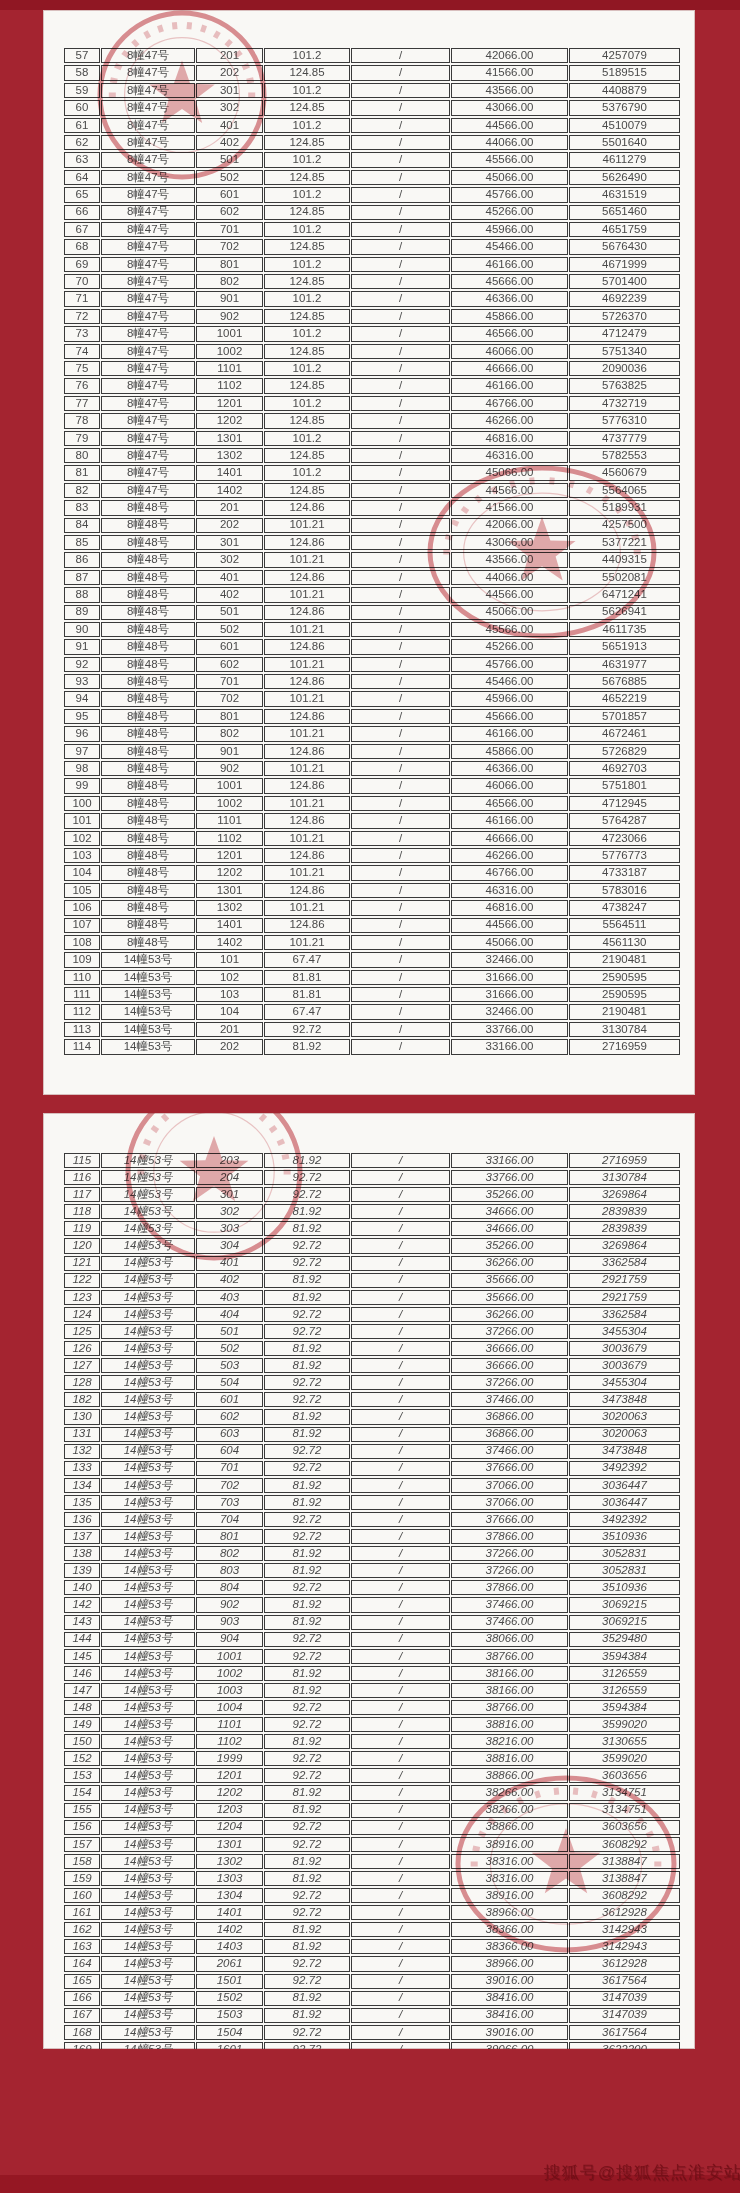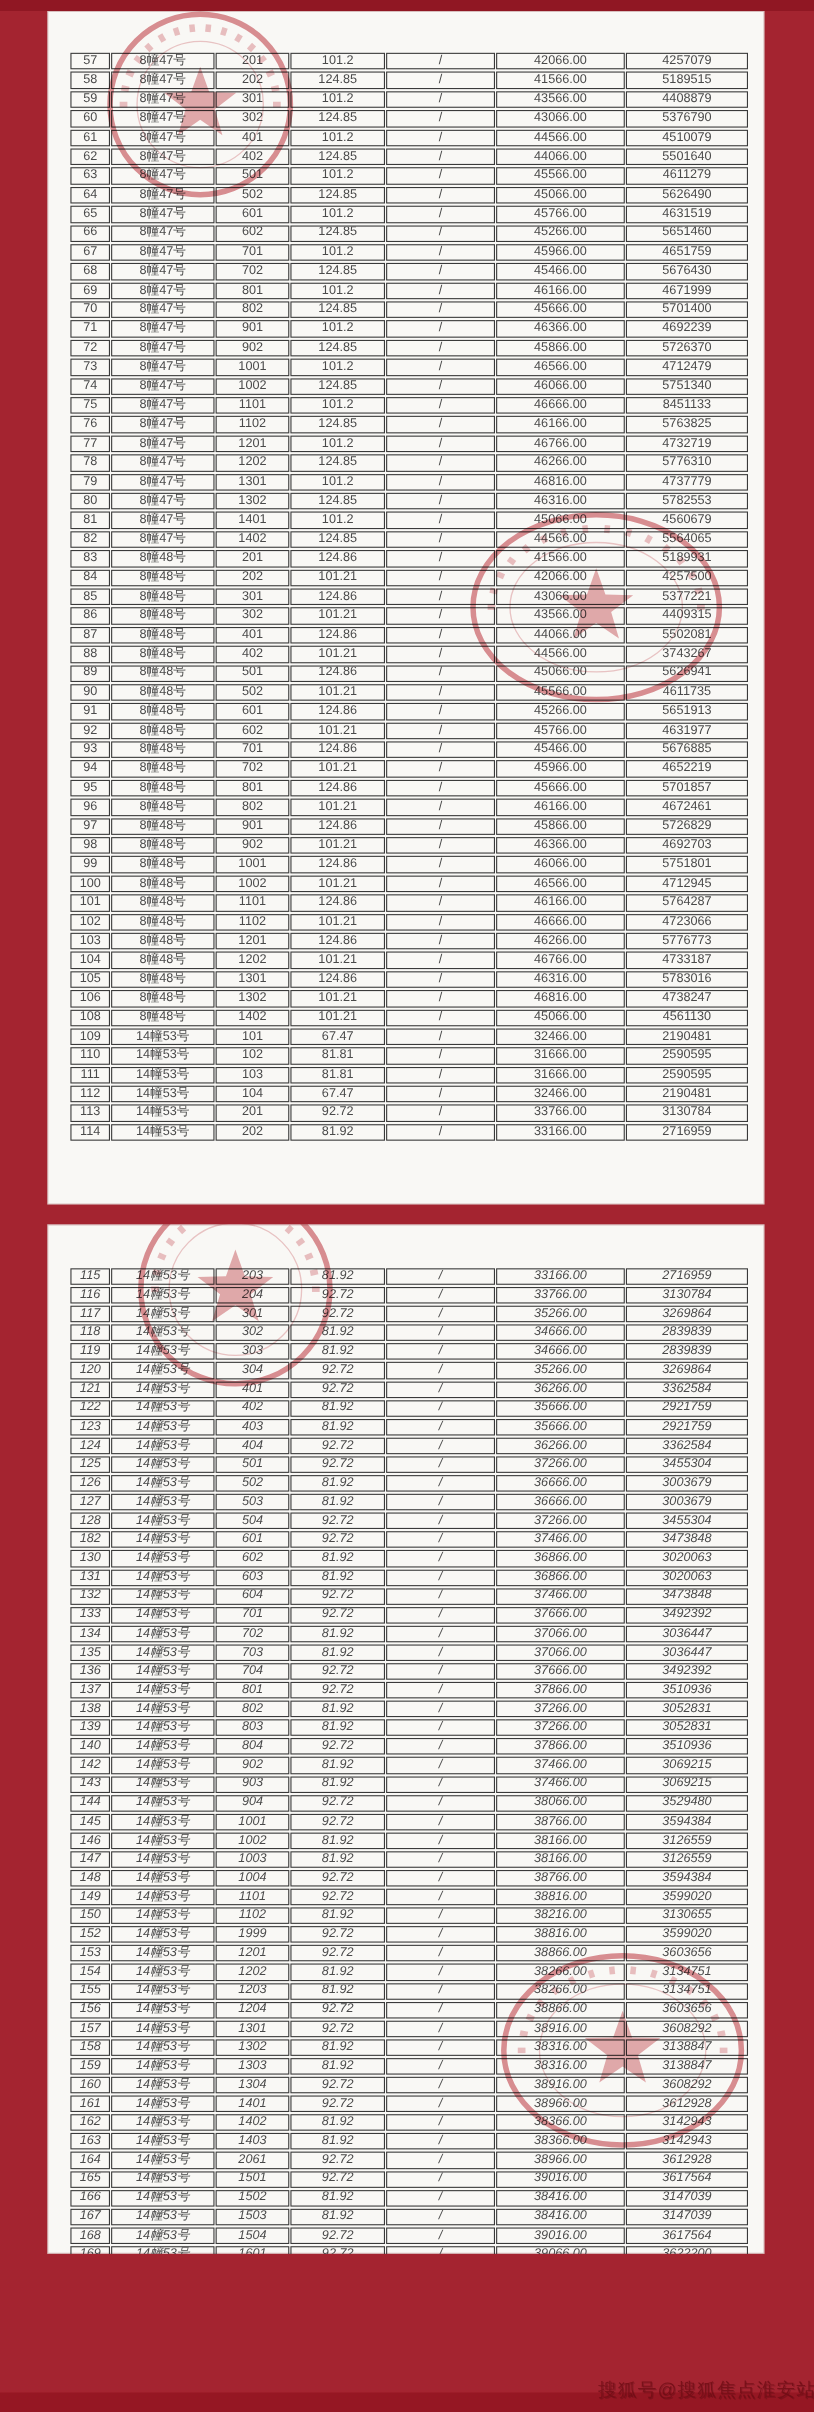--- a/index.html
+++ b/index.html
@@ -234,21 +234,21 @@
             <td>46066.00</td>
             <td>5751340</td>
           </tr>
           <tr>
             <td>75</td>
             <td>8幢47号</td>
             <td>1101</td>
             <td>101.2</td>
             <td>/</td>
             <td>46666.00</td>
-            <td>8451133</td>
+            <td>2090036</td>
           </tr>
           <tr>
             <td>76</td>
             <td>8幢47号</td>
             <td>1102</td>
             <td>124.85</td>
             <td>/</td>
             <td>46166.00</td>
             <td>5763825</td>
           </tr>
@@ -351,21 +351,21 @@
             <td>44066.00</td>
             <td>5502081</td>
           </tr>
           <tr>
             <td>88</td>
             <td>8幢48号</td>
             <td>402</td>
             <td>101.21</td>
             <td>/</td>
             <td>44566.00</td>
-            <td>3743267</td>
+            <td>6471241</td>
           </tr>
           <tr>
             <td>89</td>
             <td>8幢48号</td>
             <td>501</td>
             <td>124.86</td>
             <td>/</td>
             <td>45066.00</td>
             <td>5626941</td>
           </tr>
@@ -514,20 +514,29 @@
             <td>5783016</td>
           </tr>
           <tr>
             <td>106</td>
             <td>8幢48号</td>
             <td>1302</td>
             <td>101.21</td>
             <td>/</td>
             <td>46816.00</td>
             <td>4738247</td>
+          </tr>
+          <tr>
+            <td>107</td>
+            <td>8幢48号</td>
+            <td>1401</td>
+            <td>124.86</td>
+            <td>/</td>
+            <td>44566.00</td>
+            <td>5564511</td>
           </tr>
           <tr>
             <td>108</td>
             <td>8幢48号</td>
             <td>1402</td>
             <td>101.21</td>
             <td>/</td>
             <td>45066.00</td>
             <td>4561130</td>
           </tr>

